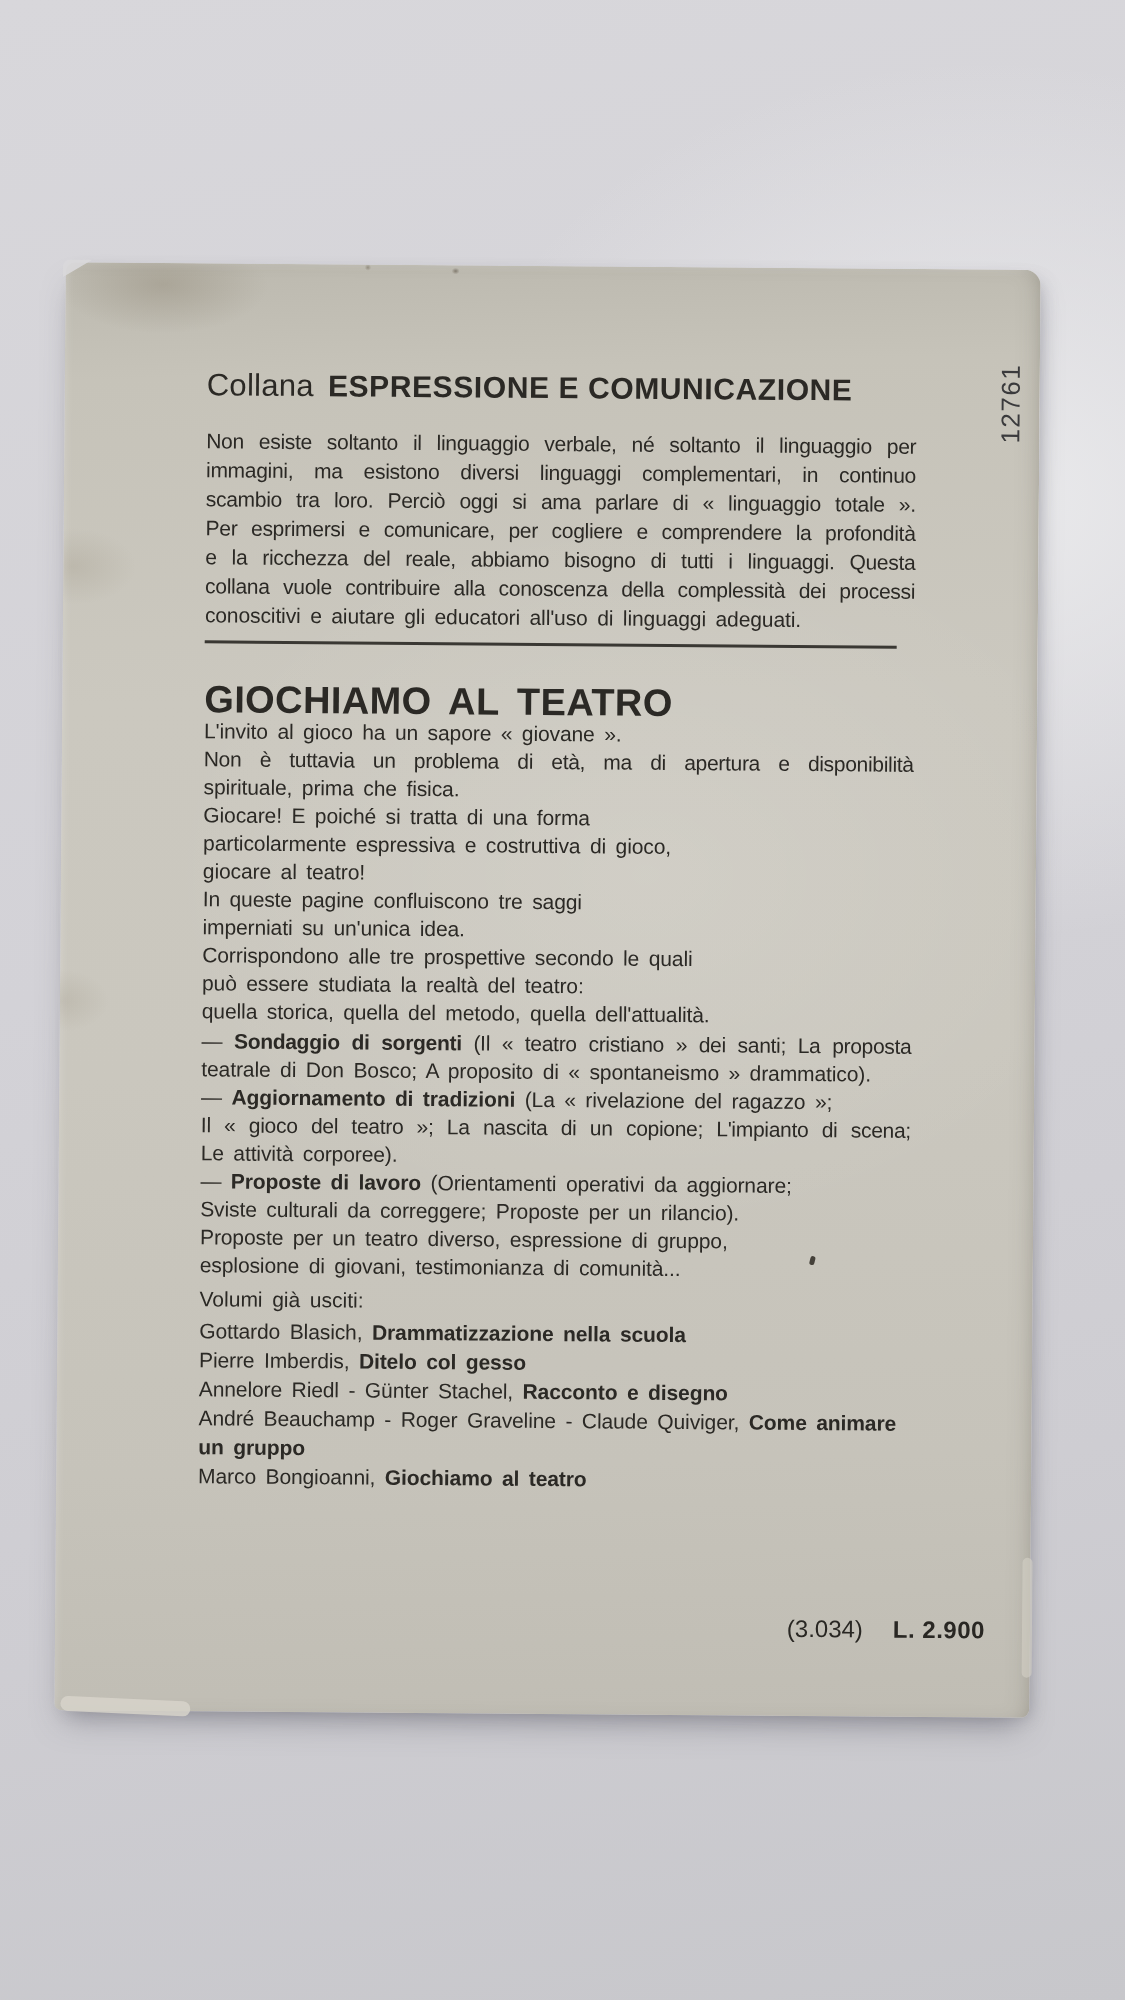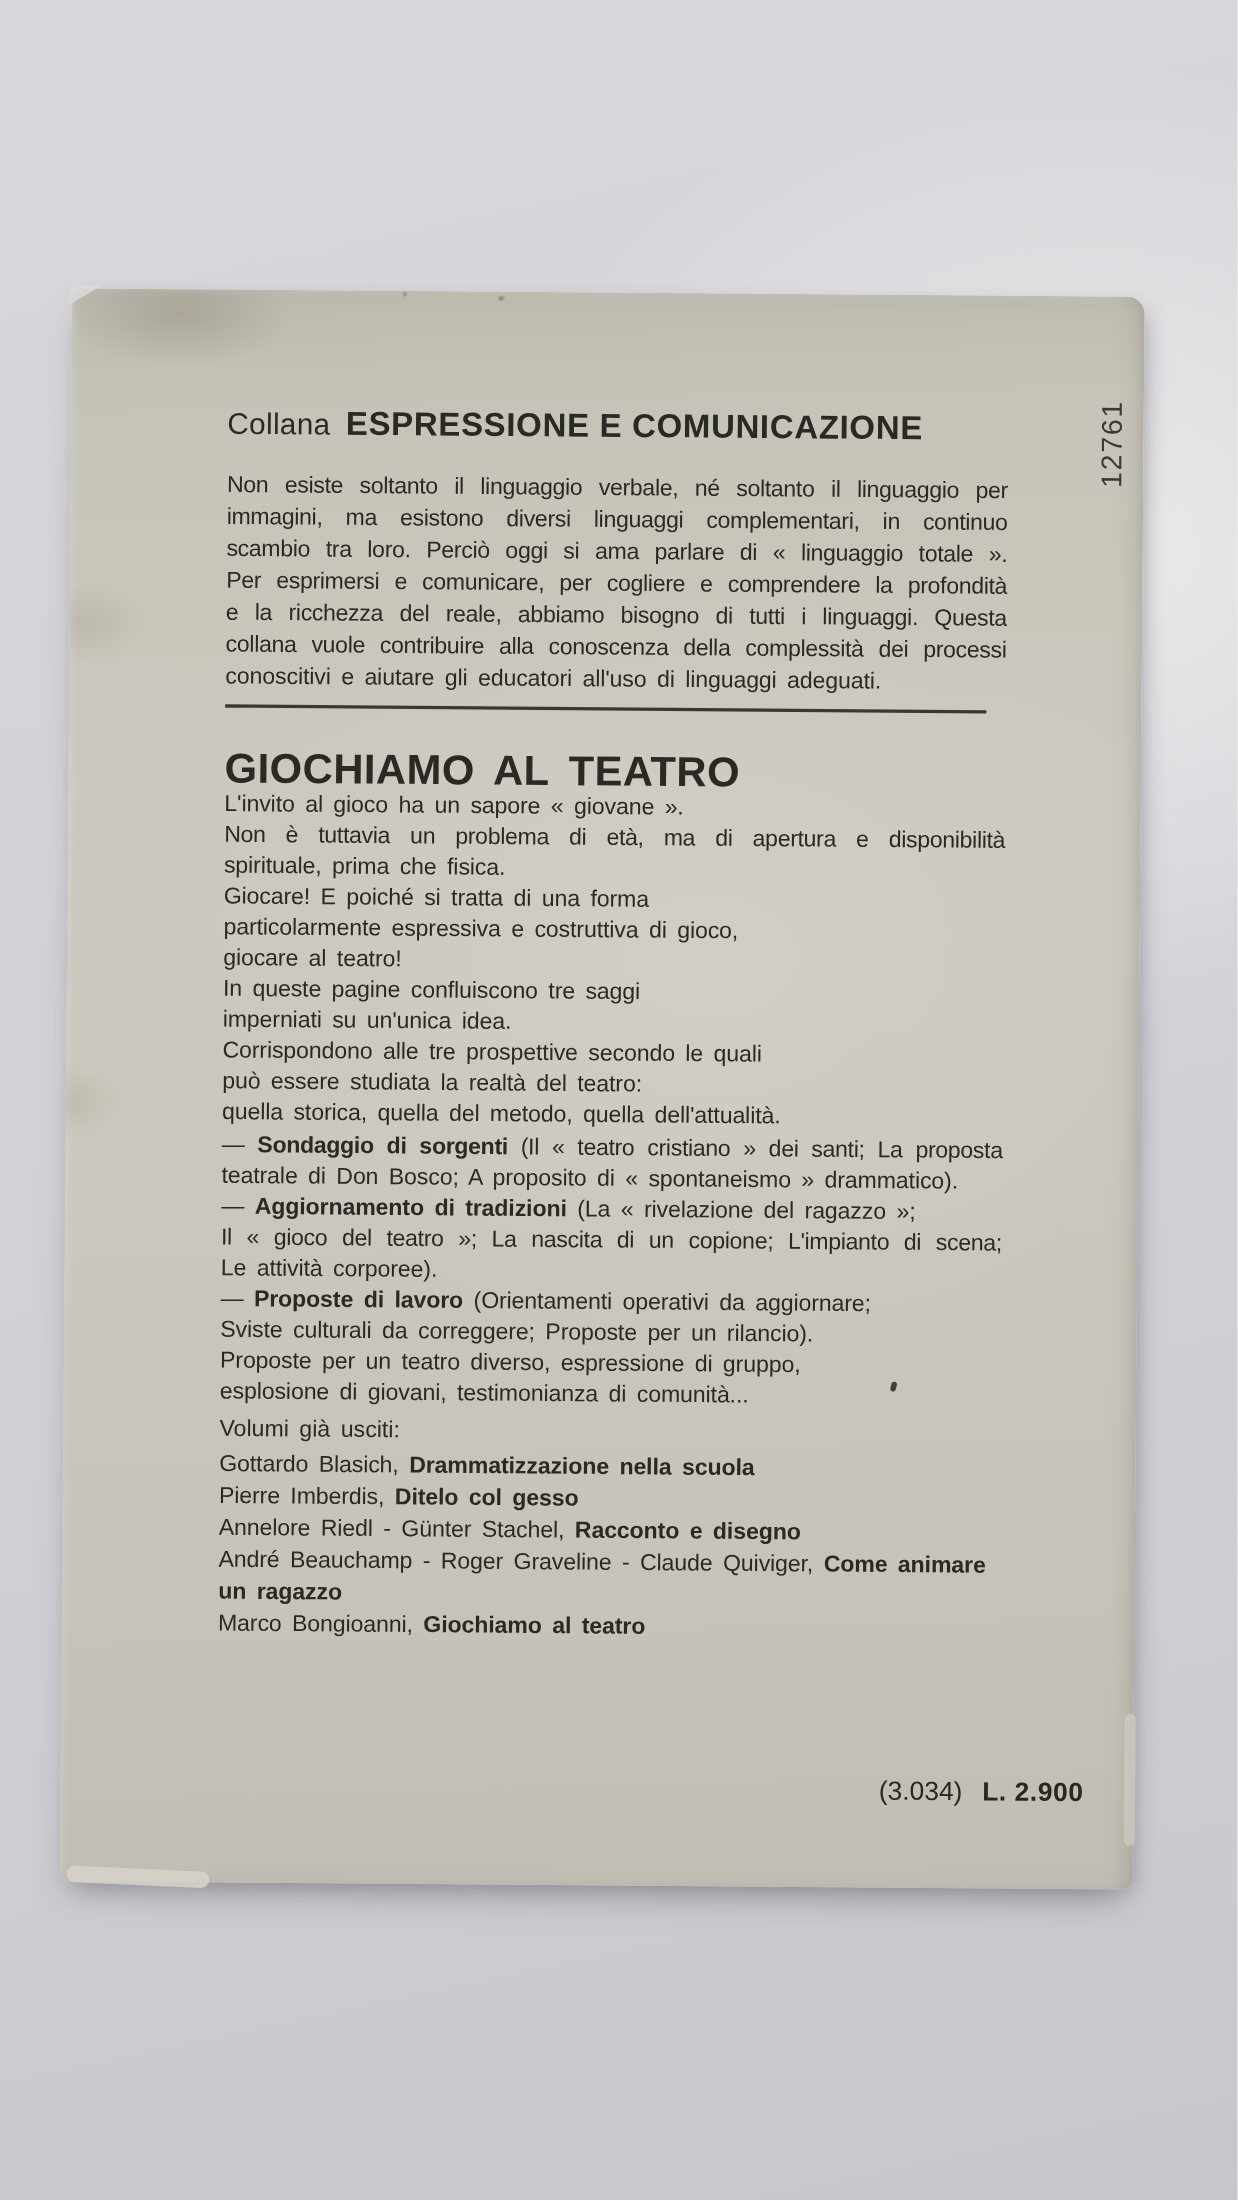--- a/index.html
+++ b/index.html
@@ -34,34 +34,34 @@
   .wear-bl{position:absolute;left:6px;bottom:-3px;width:130px;height:15px;
     background:#d7d4ca;border-radius:8px;transform:rotate(2.2deg);opacity:.85;}
   .wear-br{position:absolute;right:-2px;bottom:40px;width:10px;height:120px;
     background:#d3d0c7;border-radius:6px;opacity:.6;}
   .col{position:absolute;left:142px;width:710px;}
   .line{line-height:28px;font-size:21px;word-spacing:0.18em;letter-spacing:-0.1px;white-space:nowrap;}
   .lh29 .line{line-height:29px;}
   .stretch{text-align:justify;text-align-last:justify;word-spacing:normal;letter-spacing:-0.3px;white-space:normal;}
   .b{font-weight:700;}
   .title-line{top:102px;line-height:40px;white-space:nowrap;}
-  .collana{font-size:27px;letter-spacing:0.3px;}
+  .collana{font-size:31px;letter-spacing:0.3px;}
   .collana-caps{font-size:30px;font-weight:700;letter-spacing:0.6px;margin-left:14px;}
   .intro{top:163px;}
   .rule{position:absolute;left:142px;top:377px;width:692px;height:3px;background:#3a3833;}
   .heading{top:414px;font-size:38px;font-weight:700;line-height:44px;letter-spacing:0.4px;word-spacing:7px;white-space:nowrap;}
   .body-block{top:454px;}
   .sec1{top:764px;}
   .sec2{top:820px;}
   .sec3{top:904px;}
   .volumi-label{top:1022px;font-size:21px;line-height:28px;word-spacing:0.18em;}
   .volumi-list{top:1053px;}
   .price{position:absolute;top:1346px;left:520px;width:410px;text-align:right;
     font-size:24px;line-height:30px;white-space:nowrap;color:#292723;}
-  .price .amount{font-weight:700;margin-left:18px;letter-spacing:0.5px;}
+  .price .amount{font-weight:700;margin-left:30px;letter-spacing:0.5px;}
   .serial{position:absolute;left:892px;top:119px;width:108px;height:30px;
     transform:rotate(-90deg);font-size:26px;line-height:30px;letter-spacing:1.5px;
     text-align:center;color:#3a3a3c;}
   .ink-dot{position:absolute;left:752px;top:988px;width:5px;height:9px;
     background:#45413a;border-radius:2.5px;transform:rotate(14deg);}
 </style>
 </head>
 <body>
 
 <div class="book">
@@ -120,21 +120,21 @@
     <div class="line">esplosione di giovani, testimonianza di comunità...</div>
   </div>
 
   <div class="col volumi-label" style="position:absolute;">Volumi già usciti:</div>
 
   <div class="col volumi-list lh29" style="position:absolute;">
     <div class="line"><span>Gottardo Blasich, </span><span class="b">Drammatizzazione nella scuola</span></div>
     <div class="line"><span>Pierre Imberdis, </span><span class="b">Ditelo col gesso</span></div>
     <div class="line"><span>Annelore Riedl - Günter Stachel, </span><span class="b">Racconto e disegno</span></div>
     <div class="line"><span>André Beauchamp - Roger Graveline - Claude Quiviger, </span><span class="b">Come animare</span></div>
-    <div class="line"><span class="b">un ragazzo</span></div>
+    <div class="line"><span class="b">un gruppo</span></div>
     <div class="line"><span>Marco Bongioanni, </span><span class="b">Giochiamo al teatro</span></div>
   </div>
 
   <div class="price">
     <span>(3.034)</span><span class="amount">L. 2.900</span>
   </div>
 
   <div class="serial">12761</div>
 
   <div class="ink-dot"></div>

